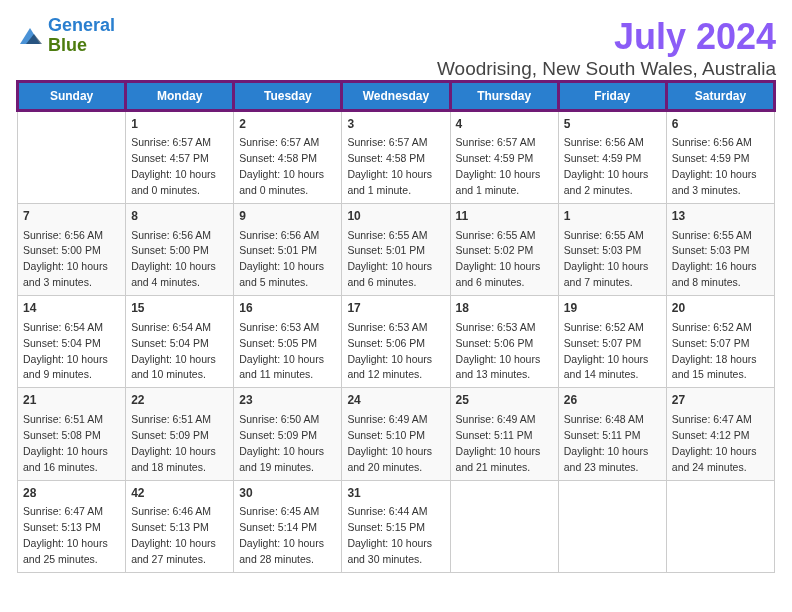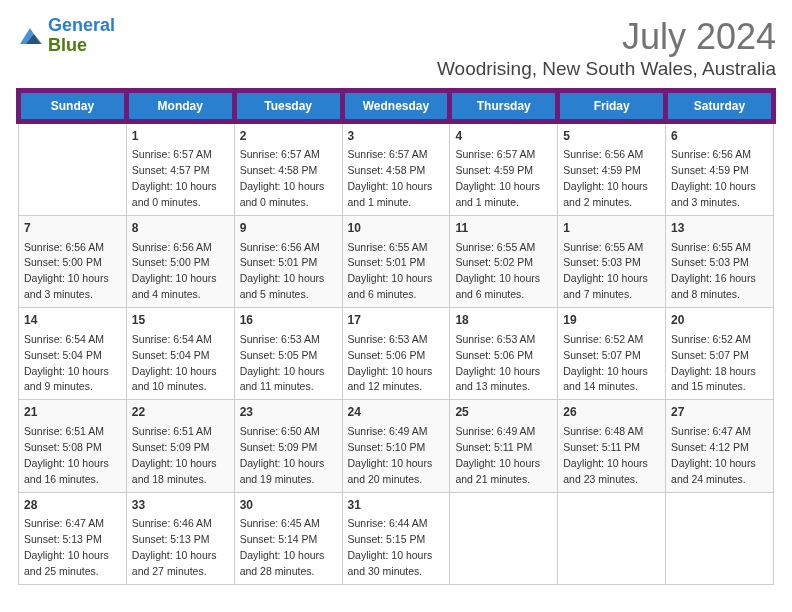--- a/index.html
+++ b/index.html
@@ -7,21 +7,20 @@
       font-family: Arial, sans-serif;
       background: #fff;
       width: 792px;
       min-height: 612px;
       padding: 16px;
     }
     .header {
       display: flex;
       align-items: flex-start;
       justify-content: space-between;
-      margin-bottom: 8px;
     }
     .logo {
       display: flex;
       align-items: center;
       gap: 4px;
     }
     .logo-text {
       font-size: 18px;
       font-weight: bold;
       color: #1a3a5c;
@@ -32,39 +31,39 @@
     }
     .logo-icon {
       width: 28px;
       height: 24px;
     }
     .title-block {
       text-align: right;
     }
     .month-title {
       font-size: 36px;
-      font-weight: normal;
-      color: #737373;
+      font-weight: bold;
+      color: #8b5cf6;
     }
     .location-title {
       font-size: 19px;
       color: #444;
     }
     table {
       width: 100%;
       border-collapse: collapse;
       font-size: 11px;
     }
     thead tr th {
       background: #2a7fcf;
       color: #fff;
       padding: 6px 4px;
       font-size: 12px;
       font-weight: bold;
-      border: 5px solid #701a75;
+      border: 3px solid #701a75;
     }
     tbody tr td {
       border: 1px solid #ccc;
       vertical-align: top;
       padding: 4px 5px;
       width: calc(100% / 7);
       min-height: 80px;
       height: 90px;
       color: #333;
       line-height: 1.45;
@@ -292,21 +291,21 @@
       </td>
       </tr>
       <tr>
         <td>
         <span class="day-num">28</span>
         <span class="day-info">Sunrise: 6:47 AM</span><br>
         <span class="day-info">Sunset: 5:13 PM</span><br>
         <span class="day-info">Daylight: 10 hours and 25 minutes.</span>
       </td>
         <td>
-        <span class="day-num">33</span>
+        <span class="day-num">42</span>
         <span class="day-info">Sunrise: 6:46 AM</span><br>
         <span class="day-info">Sunset: 5:13 PM</span><br>
         <span class="day-info">Daylight: 10 hours and 27 minutes.</span>
       </td>
         <td>
         <span class="day-num">30</span>
         <span class="day-info">Sunrise: 6:45 AM</span><br>
         <span class="day-info">Sunset: 5:14 PM</span><br>
         <span class="day-info">Daylight: 10 hours and 28 minutes.</span>
       </td>

